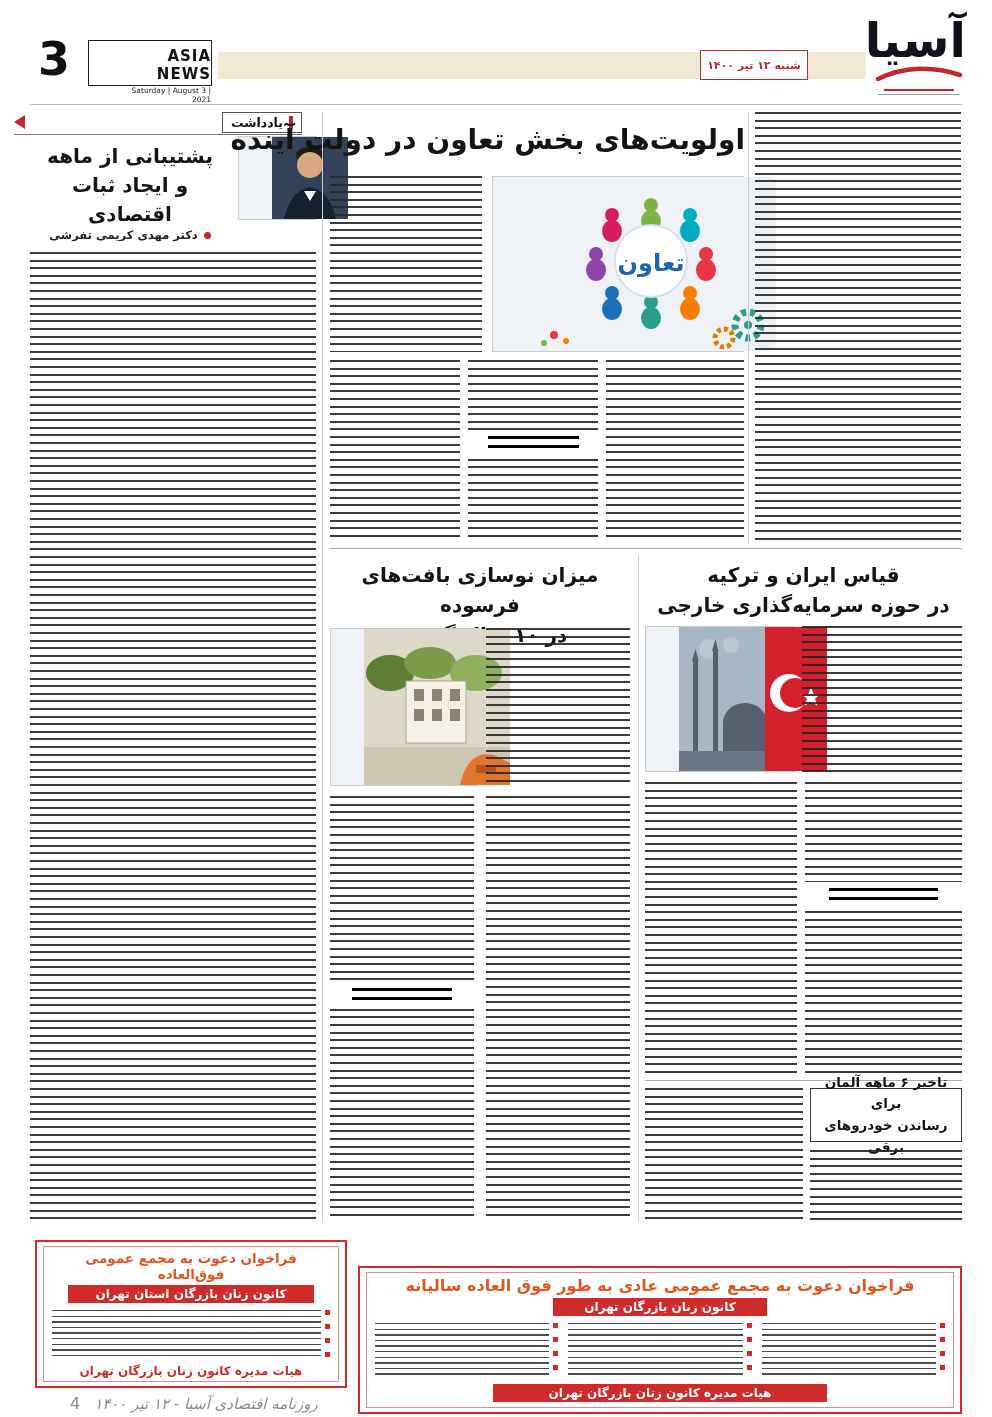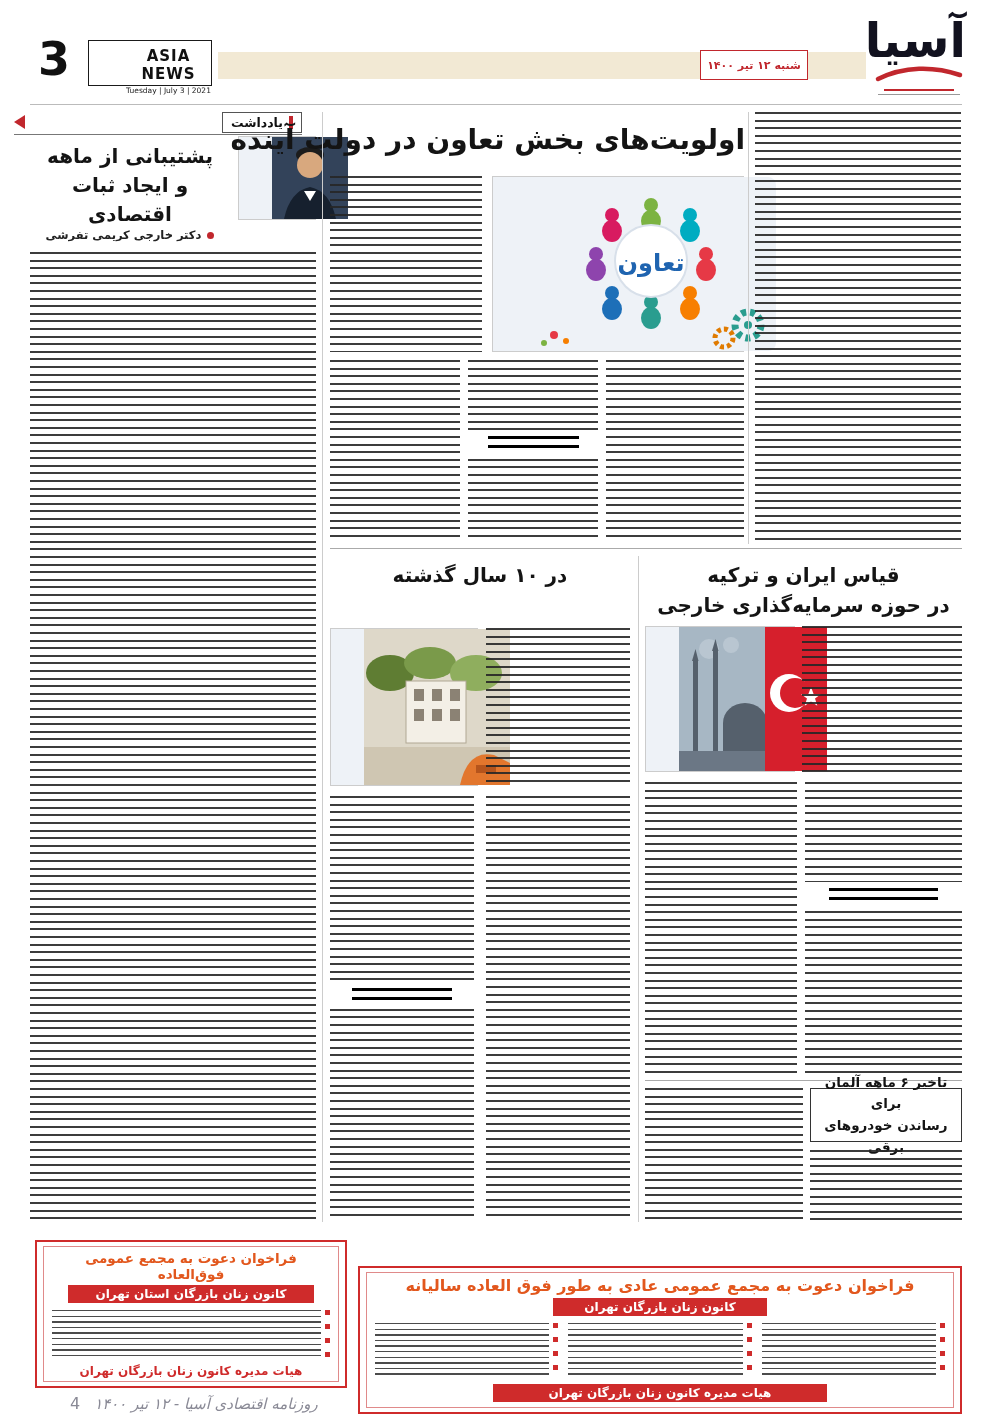--- a/index.html
+++ b/index.html
@@ -10,21 +10,21 @@
   .tx{background-image:repeating-linear-gradient(to bottom,#262626 0,#262626 2px,transparent 2px,transparent 7.6px);opacity:.9;}
   .tx-sm{background-image:repeating-linear-gradient(to bottom,#2c2c2c 0,#2c2c2c 1.4px,transparent 1.4px,transparent 5.6px);opacity:.85;}
   .tx-bold{background-image:repeating-linear-gradient(to bottom,#000 0,#000 3px,transparent 3px,transparent 9px);}
   .rule-h{border-top:1px solid #aaa;height:0;}
   .rule-v{border-left:1px solid #ccc;width:0;}
   .fa{direction:rtl;}
   .headline{font-weight:bold;color:#141414;text-align:center;}
   .subhead-overlay{background:#fff;display:flex;align-items:center;justify-content:center;}
   .subhead-overlay .tx-bold{width:70%;height:12px;}
   
-  .hdr-box{border:1.5px solid #1a1a1a;text-align:center;box-sizing:border-box;padding-top:6px;padding-left:37px;}
+  .hdr-box{border:1.5px solid #1a1a1a;text-align:right;box-sizing:border-box;padding-top:6px;padding-left:37px;}
   .hdr-name{font-weight:bold;font-size:15px;letter-spacing:1px;color:#111;}
   .hdr-date-en{font-size:7.5px;color:#222;margin-top:3px;}
   .beige{background:#f2e9d4;}
   .date-box{border:1px solid #c1272d;color:#c1272d;background:#fff;font-size:11px;font-weight:bold;
             display:flex;align-items:center;justify-content:center;box-sizing:border-box;}
   .logo-fa{font-size:48px;font-weight:900;color:#12121f;line-height:1;text-align:center;margin-left:43px;}
   
   .tagstrip{display:flex;align-items:center;justify-content:space-between;border-bottom:1.5px solid #777;}
   .tri-left{width:0;height:0;border-top:7px solid transparent;border-bottom:7px solid transparent;border-right:11px solid #c1272d;}
   .tagbox{display:flex;align-items:center;gap:6px;border:1px solid #555;padding:2px 8px;direction:rtl;background:#fff;}
@@ -47,21 +47,21 @@
 </style>
 </head>
 <body>
 
 <div class="page">
 
   <div class="abs" style="left:38px;top:32px;font-size:46px;font-weight:bold;color:#111;">3</div>
 
   <div class="abs hdr-box" style="left:88px;top:40px;width:124px;height:46px;">
     <div class="hdr-name">ASIA NEWS</div>
-    <div class="hdr-date-en">Tuesday | July 3 | 2021</div>
+    <div class="hdr-date-en">Saturday | August 3 | 2021</div>
   </div>
 
   <div class="abs beige" style="left:218px;top:52px;width:648px;height:27px;"></div>
 
   <div class="abs date-box fa" style="left:700px;top:50px;width:108px;height:30px;">شنبه ۱۲ تیر ۱۴۰۰</div>
 
   <div class="abs" style="left:872px;top:16px;width:94px;">
     <div class="logo-fa fa">آسیا</div>
     <svg width="94" height="20" viewBox="0 0 94 20">
       <path d="M6,15 C32,2 62,2 88,11" stroke="#c1272d" stroke-width="4.5" fill="none" stroke-linecap="round"></path>
@@ -90,21 +90,21 @@
       <rect width="76" height="82" fill="#33435a"></rect>
       <ellipse cx="38" cy="18" rx="14" ry="8" fill="#1c1c1c"></ellipse>
       <circle cx="38" cy="28" r="13" fill="#d8a87e"></circle>
       <path d="M12,82 Q18,54 38,50 Q58,54 64,82 Z" fill="#16202e"></path>
       <path d="M32,54 L38,64 L44,54 Z" fill="#ffffff"></path>
     </svg>
   </div>
 
   <div class="abs byline" style="left:30px;top:228px;width:200px;">
     <span class="dot"></span>
-    <span>دکتر خارجی کریمی تفرشی</span>
+    <span>دکتر مهدی کریمی تفرشی</span>
   </div>
 
   <div class="abs tx" style="left:30px;top:252px;width:286px;height:970px;"></div>
 
   <div class="abs headline fa" style="left:325px;top:114px;width:420px;font-size:28px;line-height:52px;white-space:nowrap;">اولویت‌های بخش تعاون در دولت آینده</div>
 
   <div class="abs img-frame" style="left:492px;top:176px;width:252px;height:176px;">
     <svg width="250" height="174" viewBox="0 0 250 174">
       <rect width="250" height="174" rx="8" fill="#eef2f7"></rect>
 
@@ -150,20 +150,21 @@
 
   <div class="abs tx" style="left:755px;top:112px;width:206px;height:430px;"></div>
 
   <div class="abs rule-h" style="left:330px;top:548px;width:632px;"></div>
 
   <div class="abs rule-v" style="left:322px;top:112px;height:1110px;"></div>
   <div class="abs rule-v" style="left:748px;top:112px;height:432px;"></div>
   <div class="abs rule-v" style="left:638px;top:556px;height:666px;"></div>
 
   <div class="abs headline fa" style="left:330px;top:560px;width:300px;font-size:20px;line-height:1.5;">
+    <div>میزان نوسازی بافت‌های فرسوده</div>
     <div>در ۱۰ سال گذشته</div>
   </div>
 
   <div class="abs img-frame" style="left:330px;top:628px;width:148px;height:158px;">
     <svg width="146" height="156" viewBox="0 0 146 156">
       <rect width="146" height="156" fill="#ded8c9"></rect>
       <ellipse cx="26" cy="44" rx="24" ry="18" fill="#5f7d33"></ellipse>
       <ellipse cx="66" cy="34" rx="26" ry="16" fill="#7a9a4a"></ellipse>
       <ellipse cx="112" cy="44" rx="26" ry="18" fill="#8fae5e"></ellipse>
       <rect x="0" y="118" width="146" height="38" fill="#cfc6b2"></rect>

